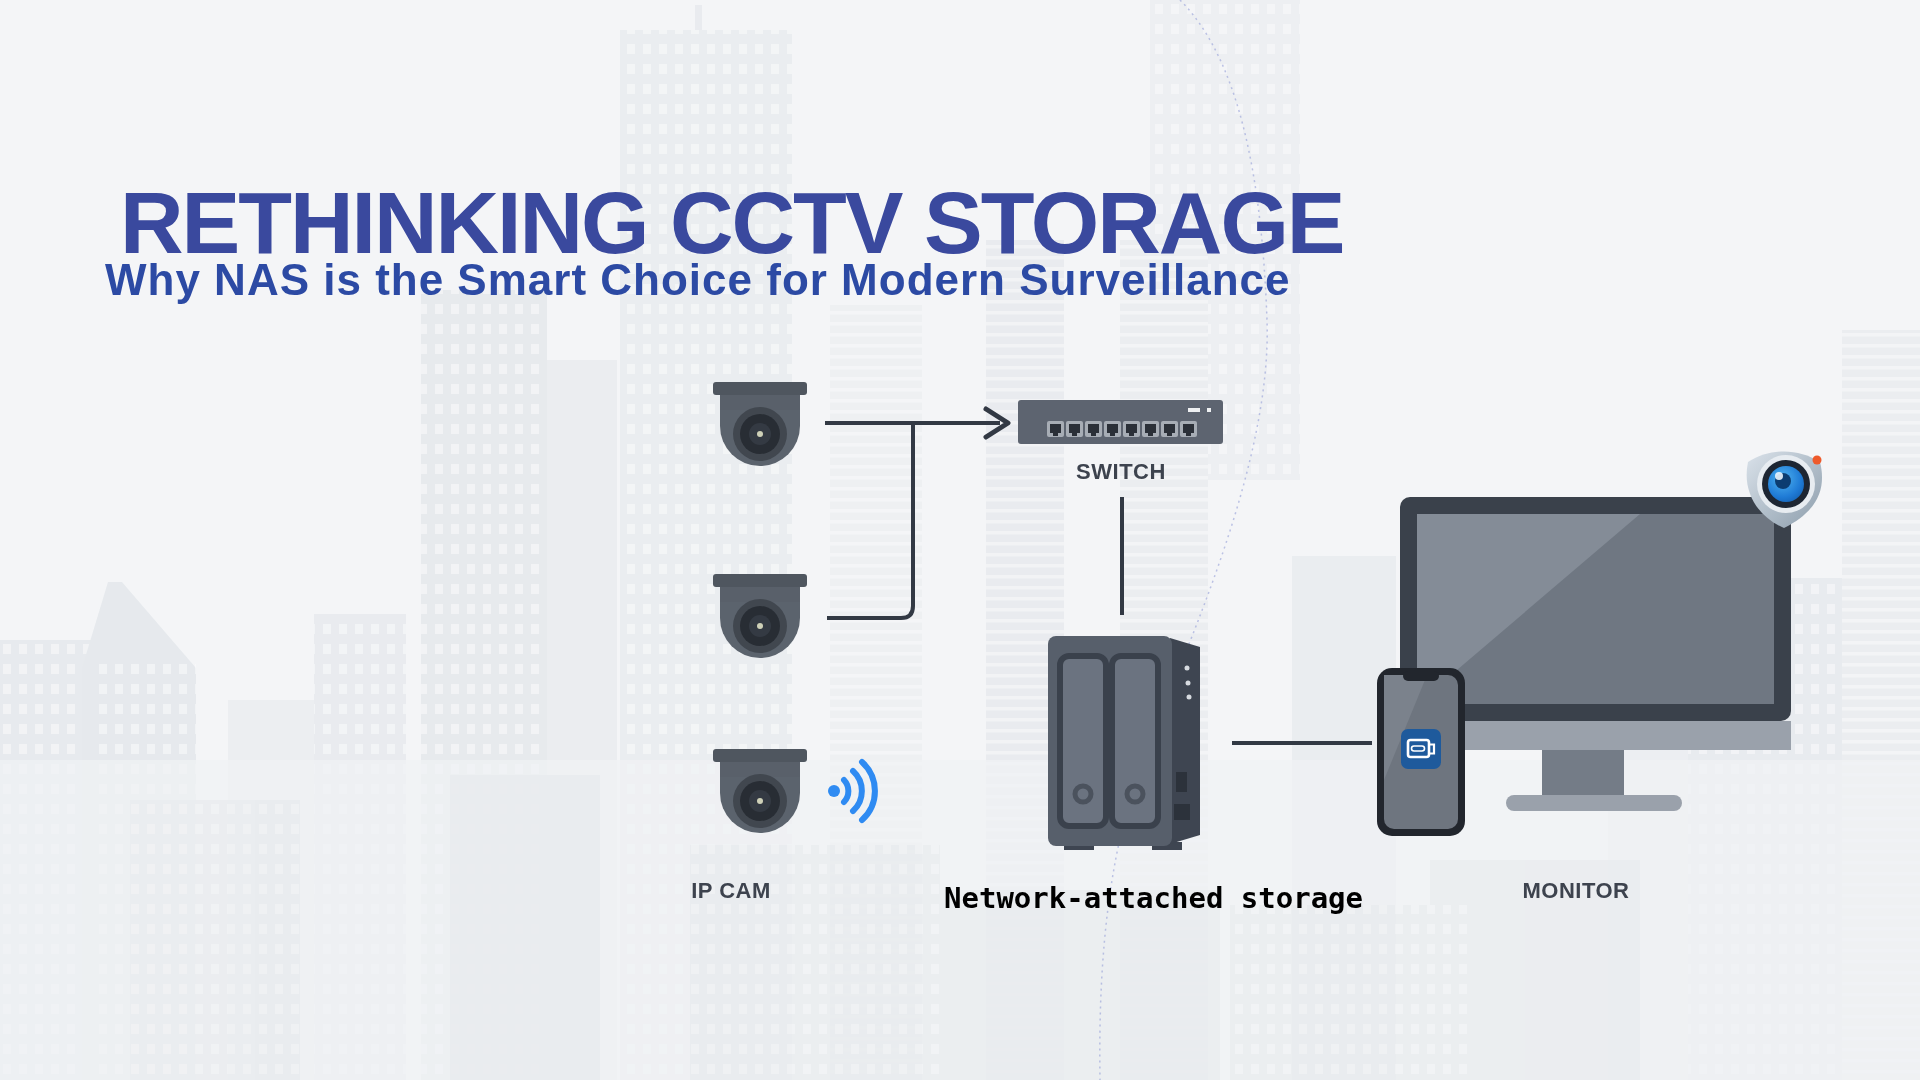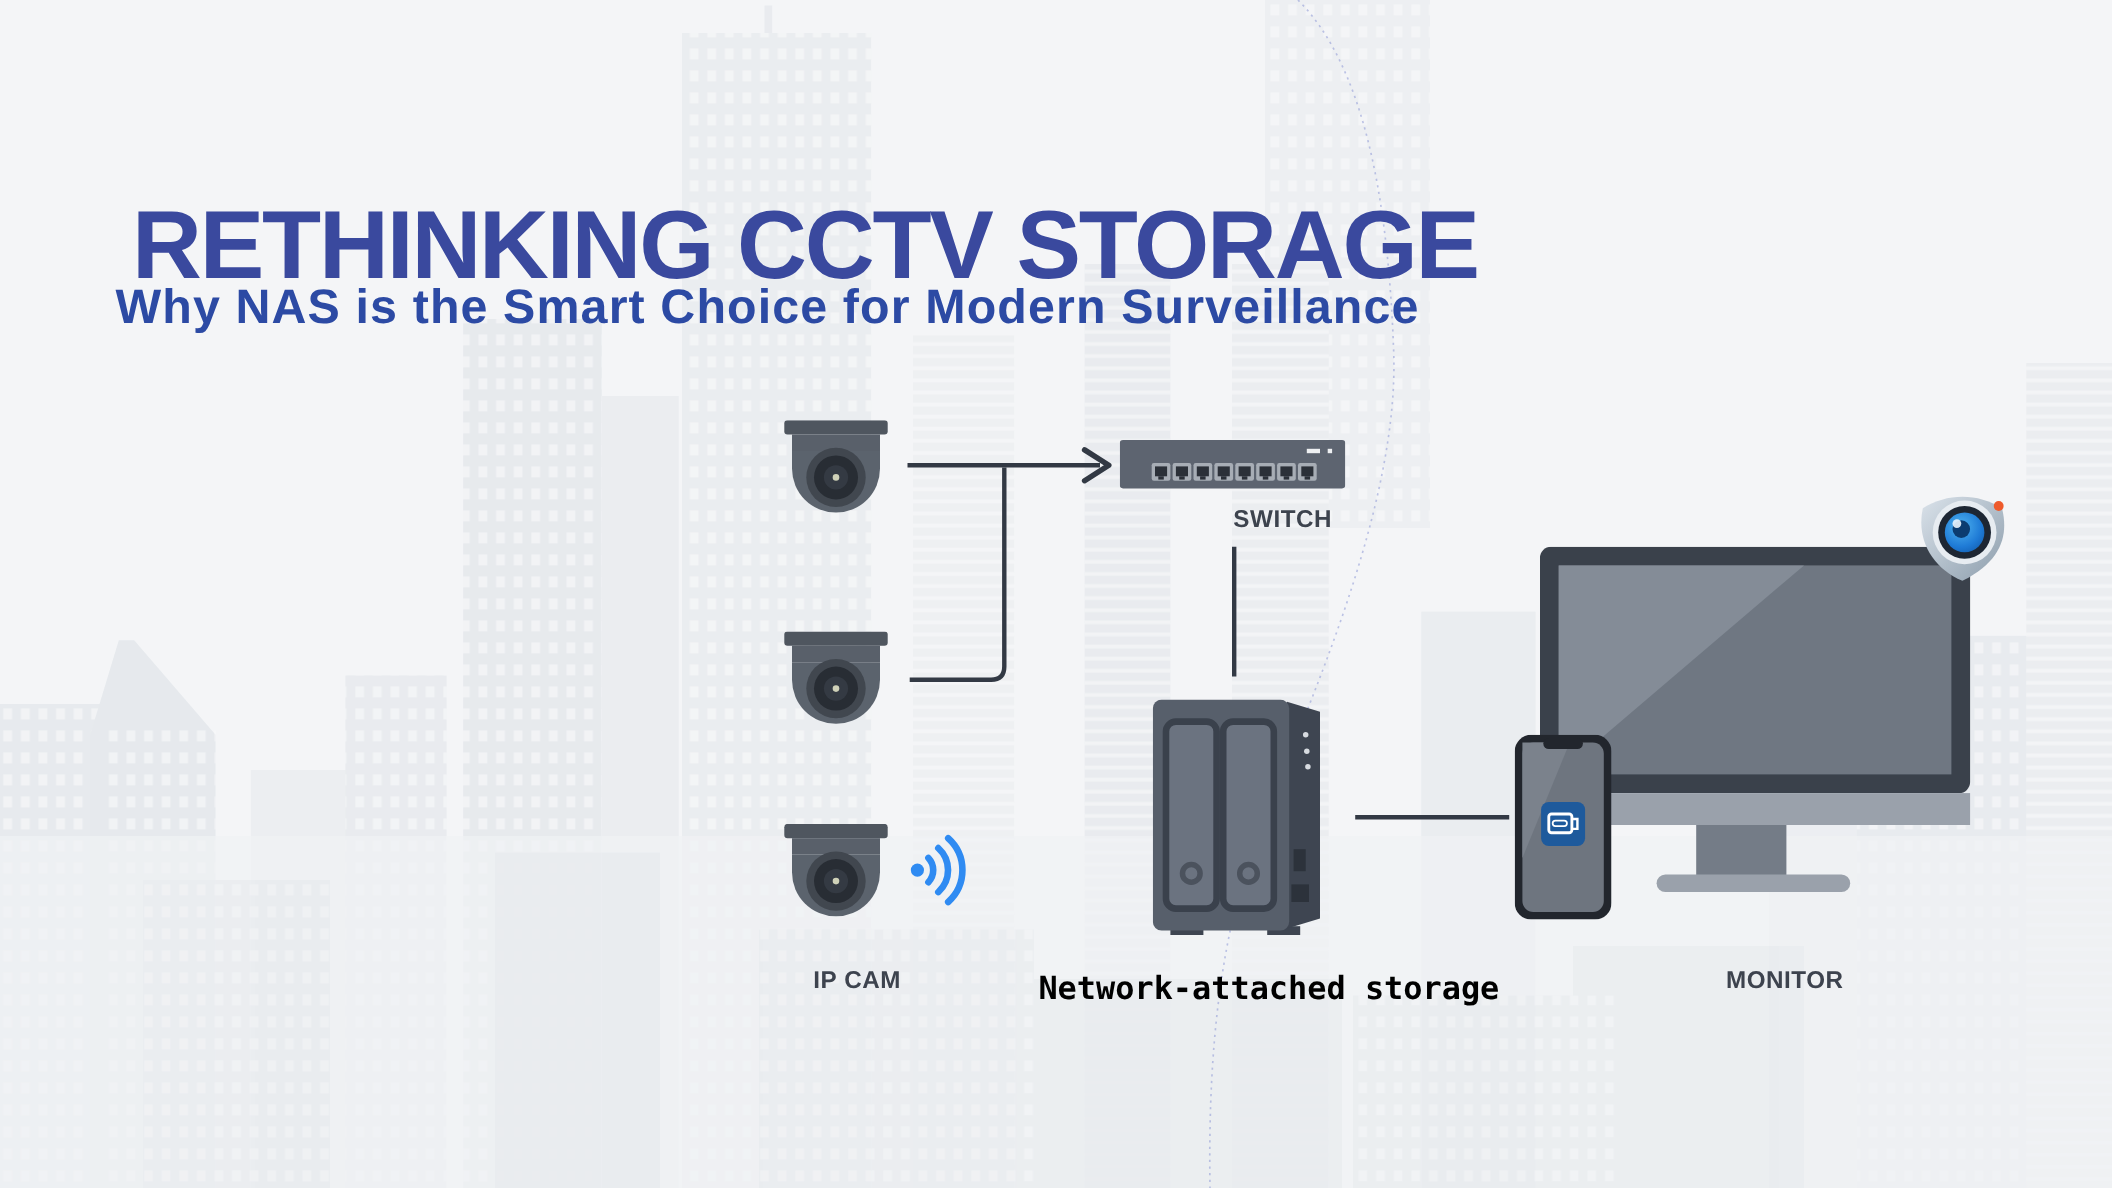--- a/index.html
+++ b/index.html
@@ -22,21 +22,21 @@
   }
   .subtitle{
     position:absolute;left:105px;top:221px;
     font-size:44px;font-weight:700;letter-spacing:1px;line-height:1.0;
     color:#2c4aa4;white-space:nowrap;
   }
 
   
   .devlabel{
     position:absolute;font-size:22px;font-weight:700;color:#3d434e;
-    letter-spacing:.5px;text-align:right;white-space:nowrap;
+    letter-spacing:.5px;text-align:center;white-space:nowrap;
   }
   .label-ipcam{left:643px;top:878px;width:176px;}
   .label-switch{left:1031px;top:459px;width:180px;}
   .label-monitor{left:1476px;top:878px;width:200px;}
   .label-nas{
     position:absolute;left:944px;top:881px;
     font-family:"DejaVu Sans Mono",monospace;
     font-size:29px;font-weight:700;color:#000000;letter-spacing:0;
     white-space:nowrap;
   }

